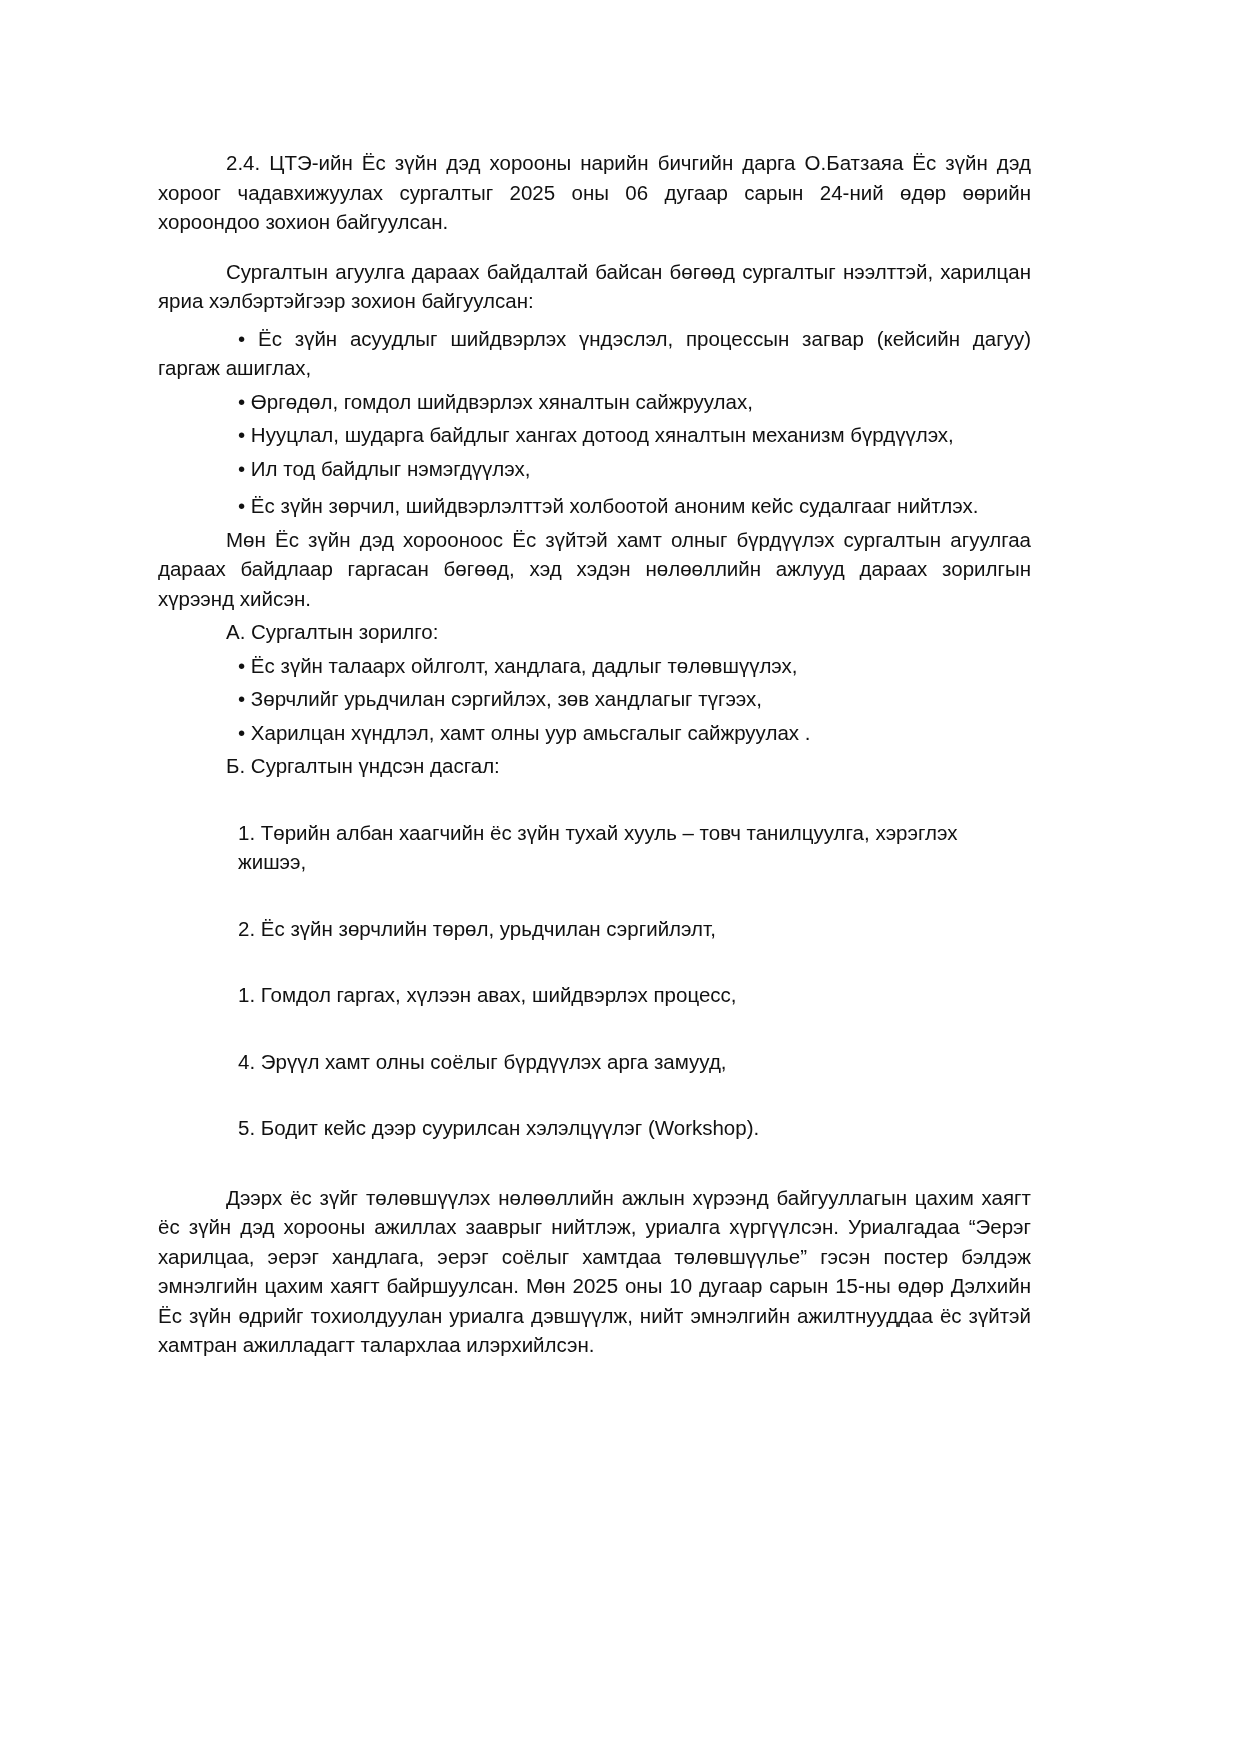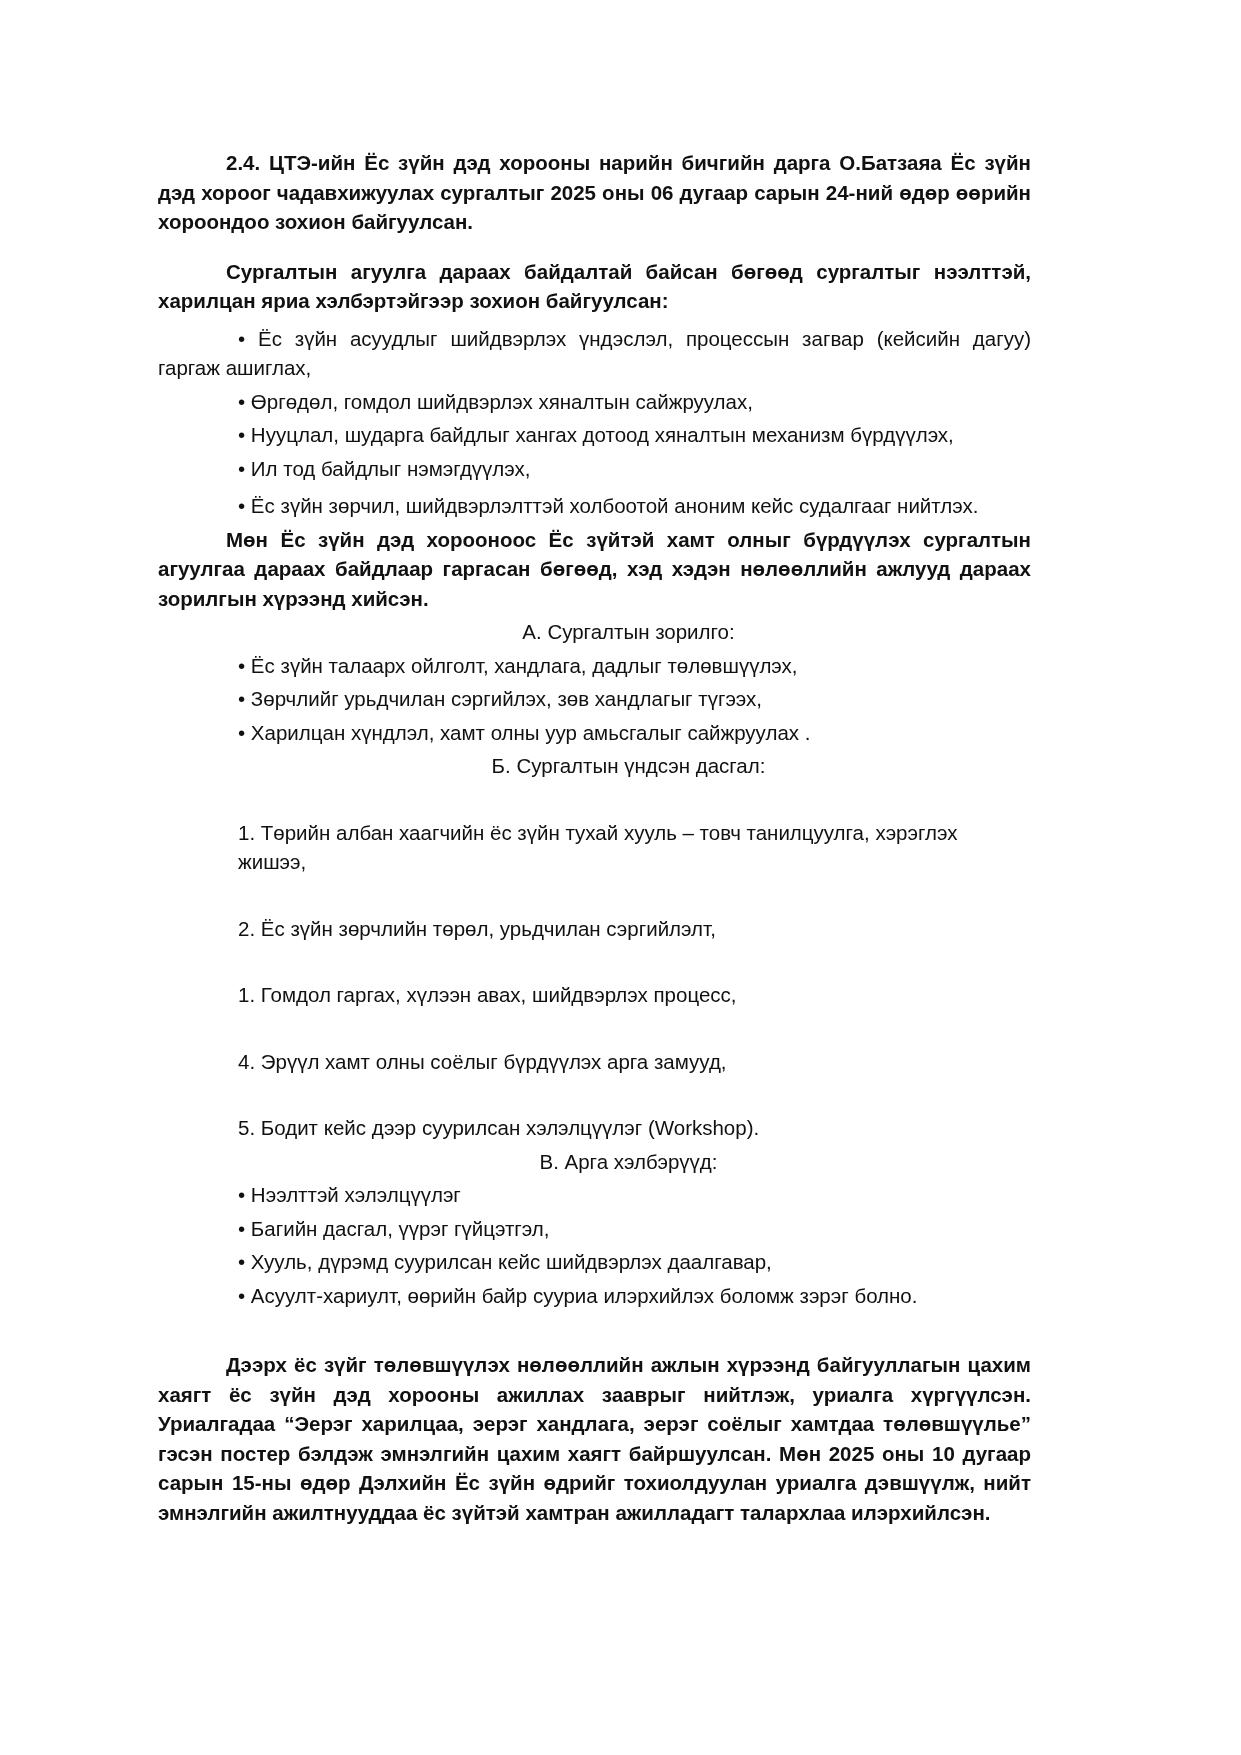--- a/index.html
+++ b/index.html
@@ -24,38 +24,36 @@
       line-height: 29.5px;
     }
     p {
       margin: 0;
     }
     .just {
       text-align: justify;
     }
     .indent {
       text-indent: 68px;
-      font-weight: bold;
     }
     .para-gap {
       margin-top: 8px;
     }
     .line-gap {
       margin-top: 4px;
     }
     .bullet-deep {
       padding-left: 80px;
     }
     .bullet-deep-hang {
       text-indent: 80px;
       margin-top: 8px;
     }
     .heading-item {
       padding-left: 68px;
-      text-align: center;
     }
     .sub-bullet {
       padding-left: 80px;
     }
     .numbered {
       padding-left: 80px;
       margin-top: 37px;
     }
     .spacer-big {
       height: 40px;
@@ -89,25 +87,18 @@
 
   <div>
     <p class="heading-item line-gap">Б. Сургалтын үндсэн дасгал:</p>
     <p class="numbered line-gap">1. Төрийн албан хаагчийн ёс зүйн тухай хууль – товч танилцуулга, хэрэглэх жишээ,</p>
     <p class="numbered line-gap">2. Ёс зүйн зөрчлийн төрөл, урьдчилан сэргийлэлт,</p>
     <p class="numbered line-gap">1. Гомдол гаргах, хүлээн авах, шийдвэрлэх процесс,</p>
     <p class="numbered line-gap">4. Эрүүл хамт олны соёлыг бүрдүүлэх арга замууд,</p>
     <p class="numbered line-gap">5. Бодит кейс дээр суурилсан хэлэлцүүлэг (Workshop).</p>
   </div>
 
-  <div>
-    <p class="heading-item line-gap">В. Арга хэлбэрүүд:</p>
-    <p class="sub-bullet line-gap">• Нээлттэй хэлэлцүүлэг</p>
-    <p class="sub-bullet line-gap">• Багийн дасгал, үүрэг гүйцэтгэл,</p>
-    <p class="sub-bullet line-gap">• Хууль, дүрэмд суурилсан кейс шийдвэрлэх даалгавар,</p>
-    <p class="sub-bullet line-gap">• Асуулт-хариулт, өөрийн байр сууриа илэрхийлэх боломж зэрэг болно.</p>
-  </div>
 
   <div class="spacer-big"></div>
 
   <p class="just indent">Дээрх ёс зүйг төлөвшүүлэх нөлөөллийн ажлын хүрээнд байгууллагын цахим хаягт ёс зүйн дэд хорооны ажиллах зааврыг нийтлэж, уриалга хүргүүлсэн. Уриалгадаа “Эерэг харилцаа, эерэг хандлага, эерэг соёлыг хамтдаа төлөвшүүлье” гэсэн постер бэлдэж эмнэлгийн цахим хаягт байршуулсан. Мөн 2025 оны 10 дугаар сарын 15-ны өдөр Дэлхийн Ёс зүйн өдрийг тохиолдуулан уриалга дэвшүүлж, нийт эмнэлгийн ажилтнууддаа ёс зүйтэй хамтран ажилладагт талархлаа илэрхийлсэн.</p>
 
 </div>
 
 </body></html>

